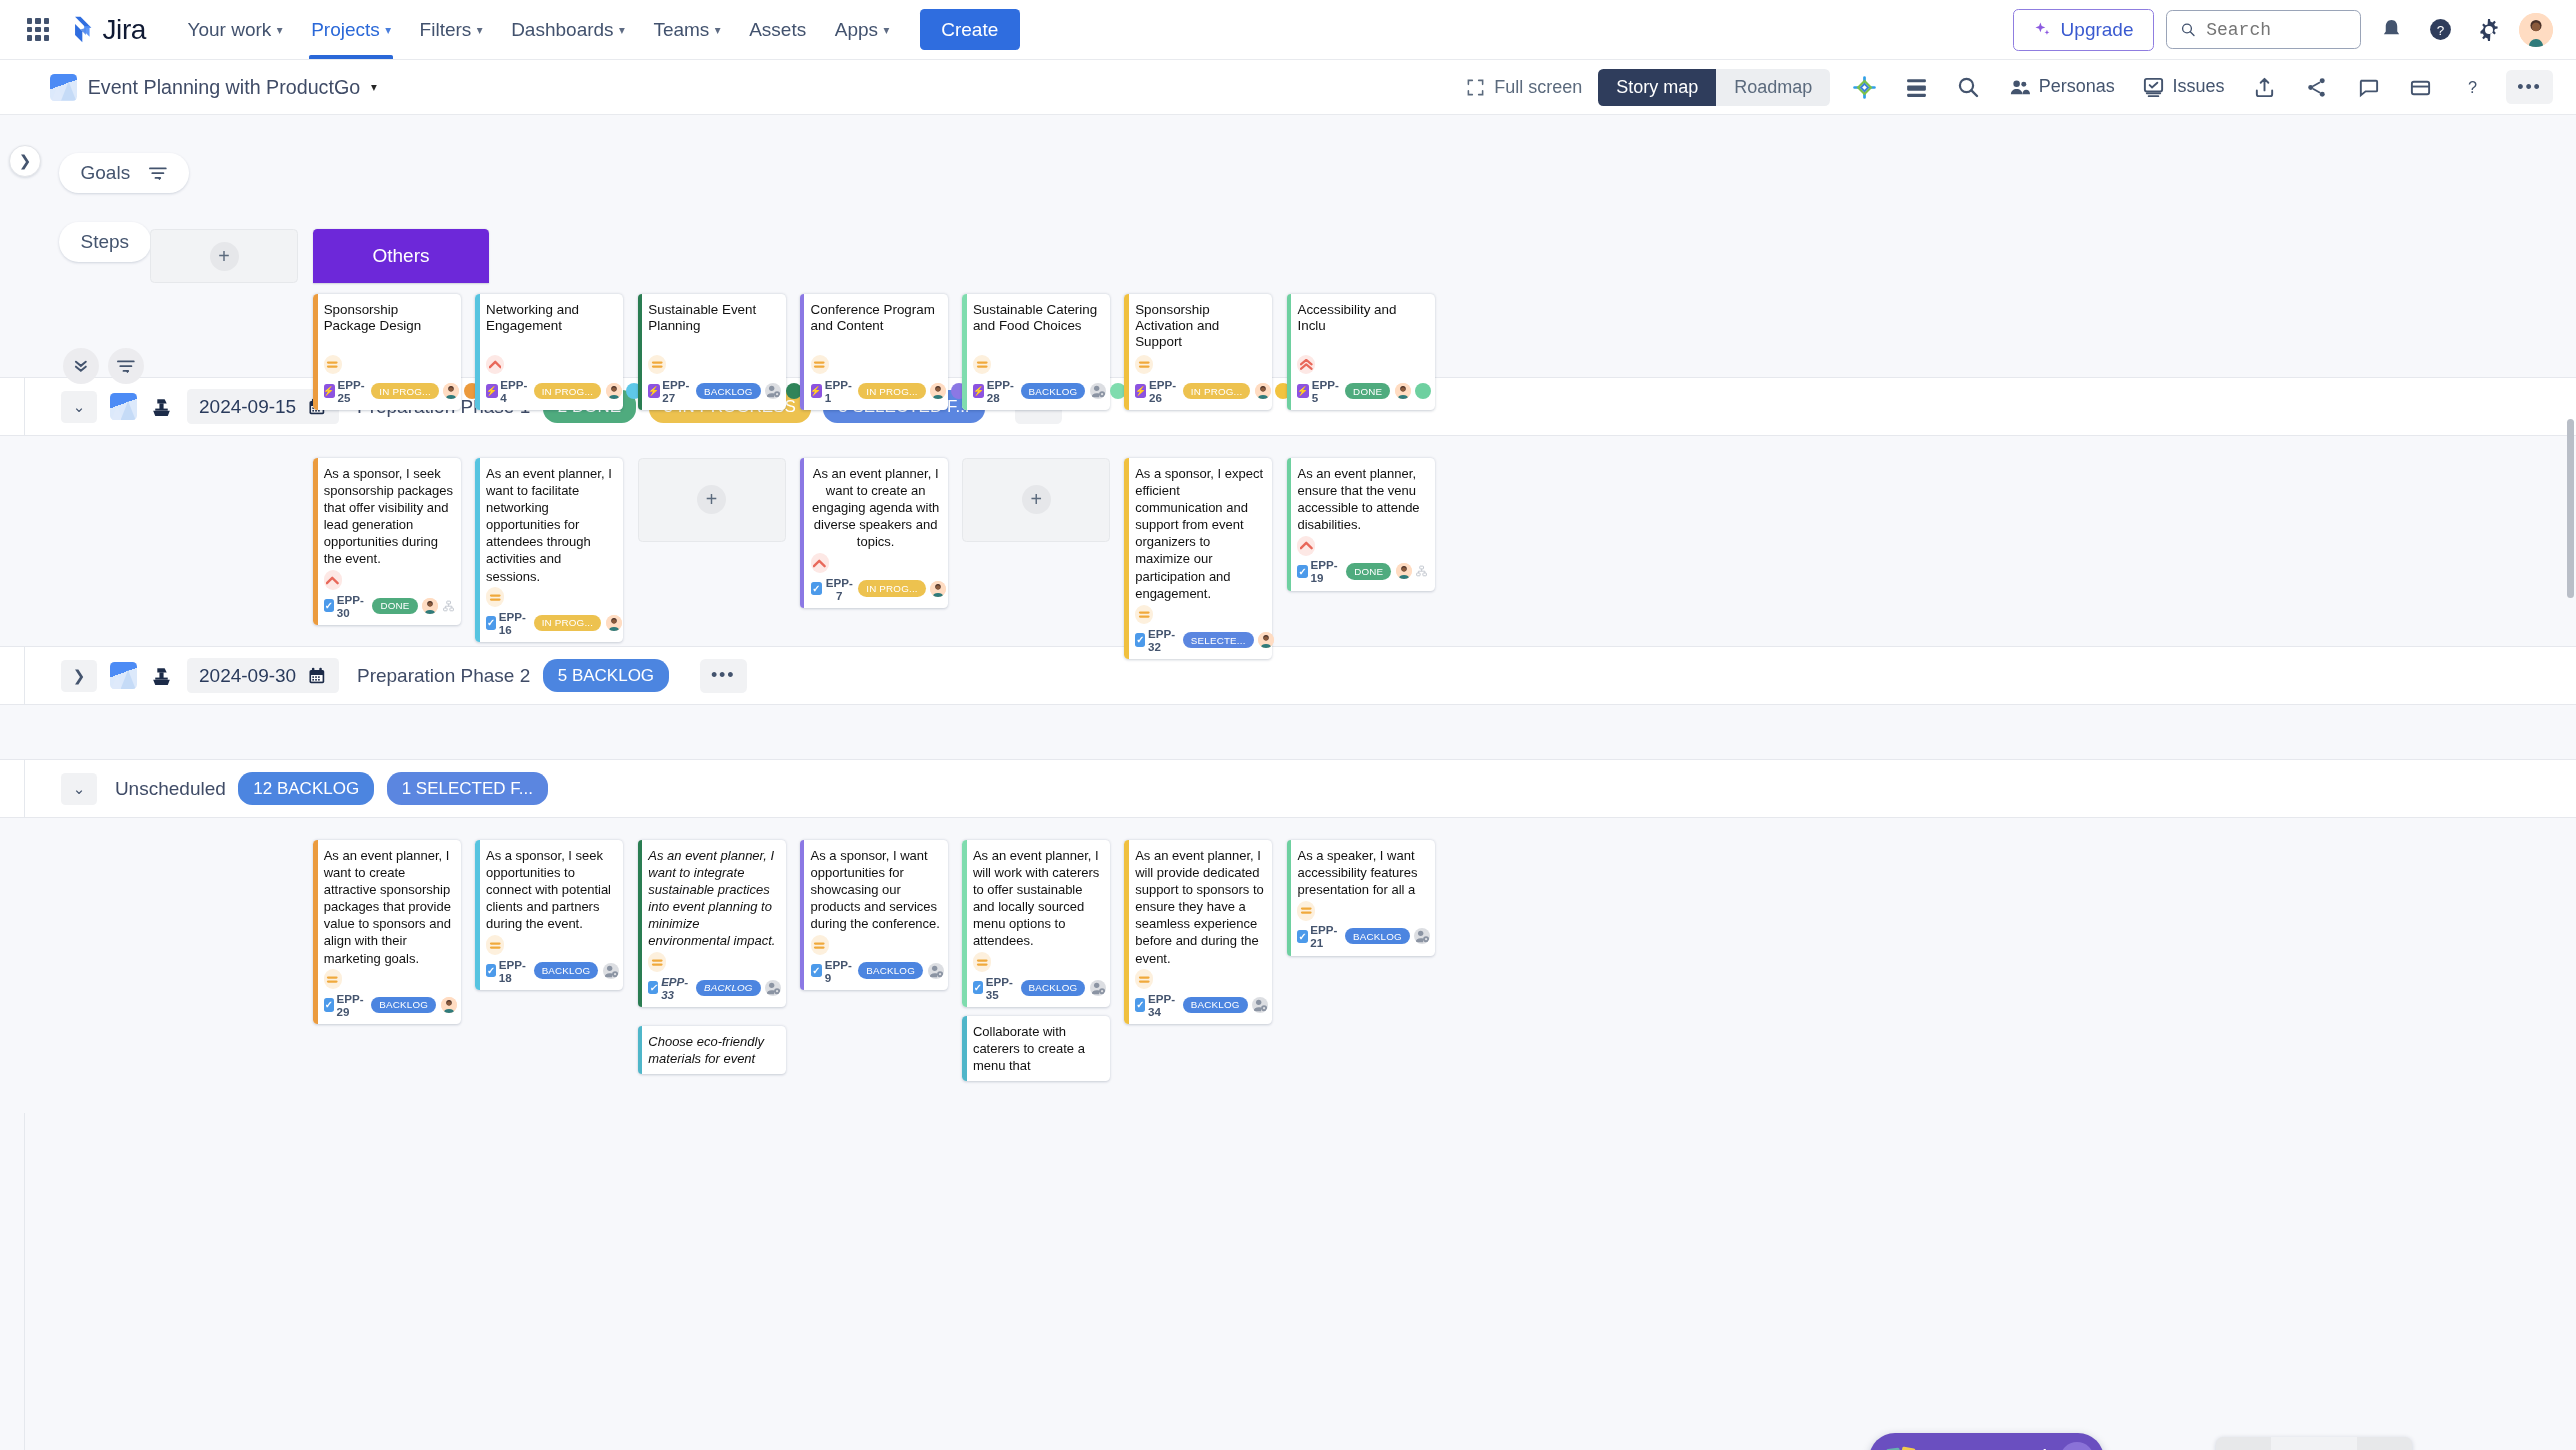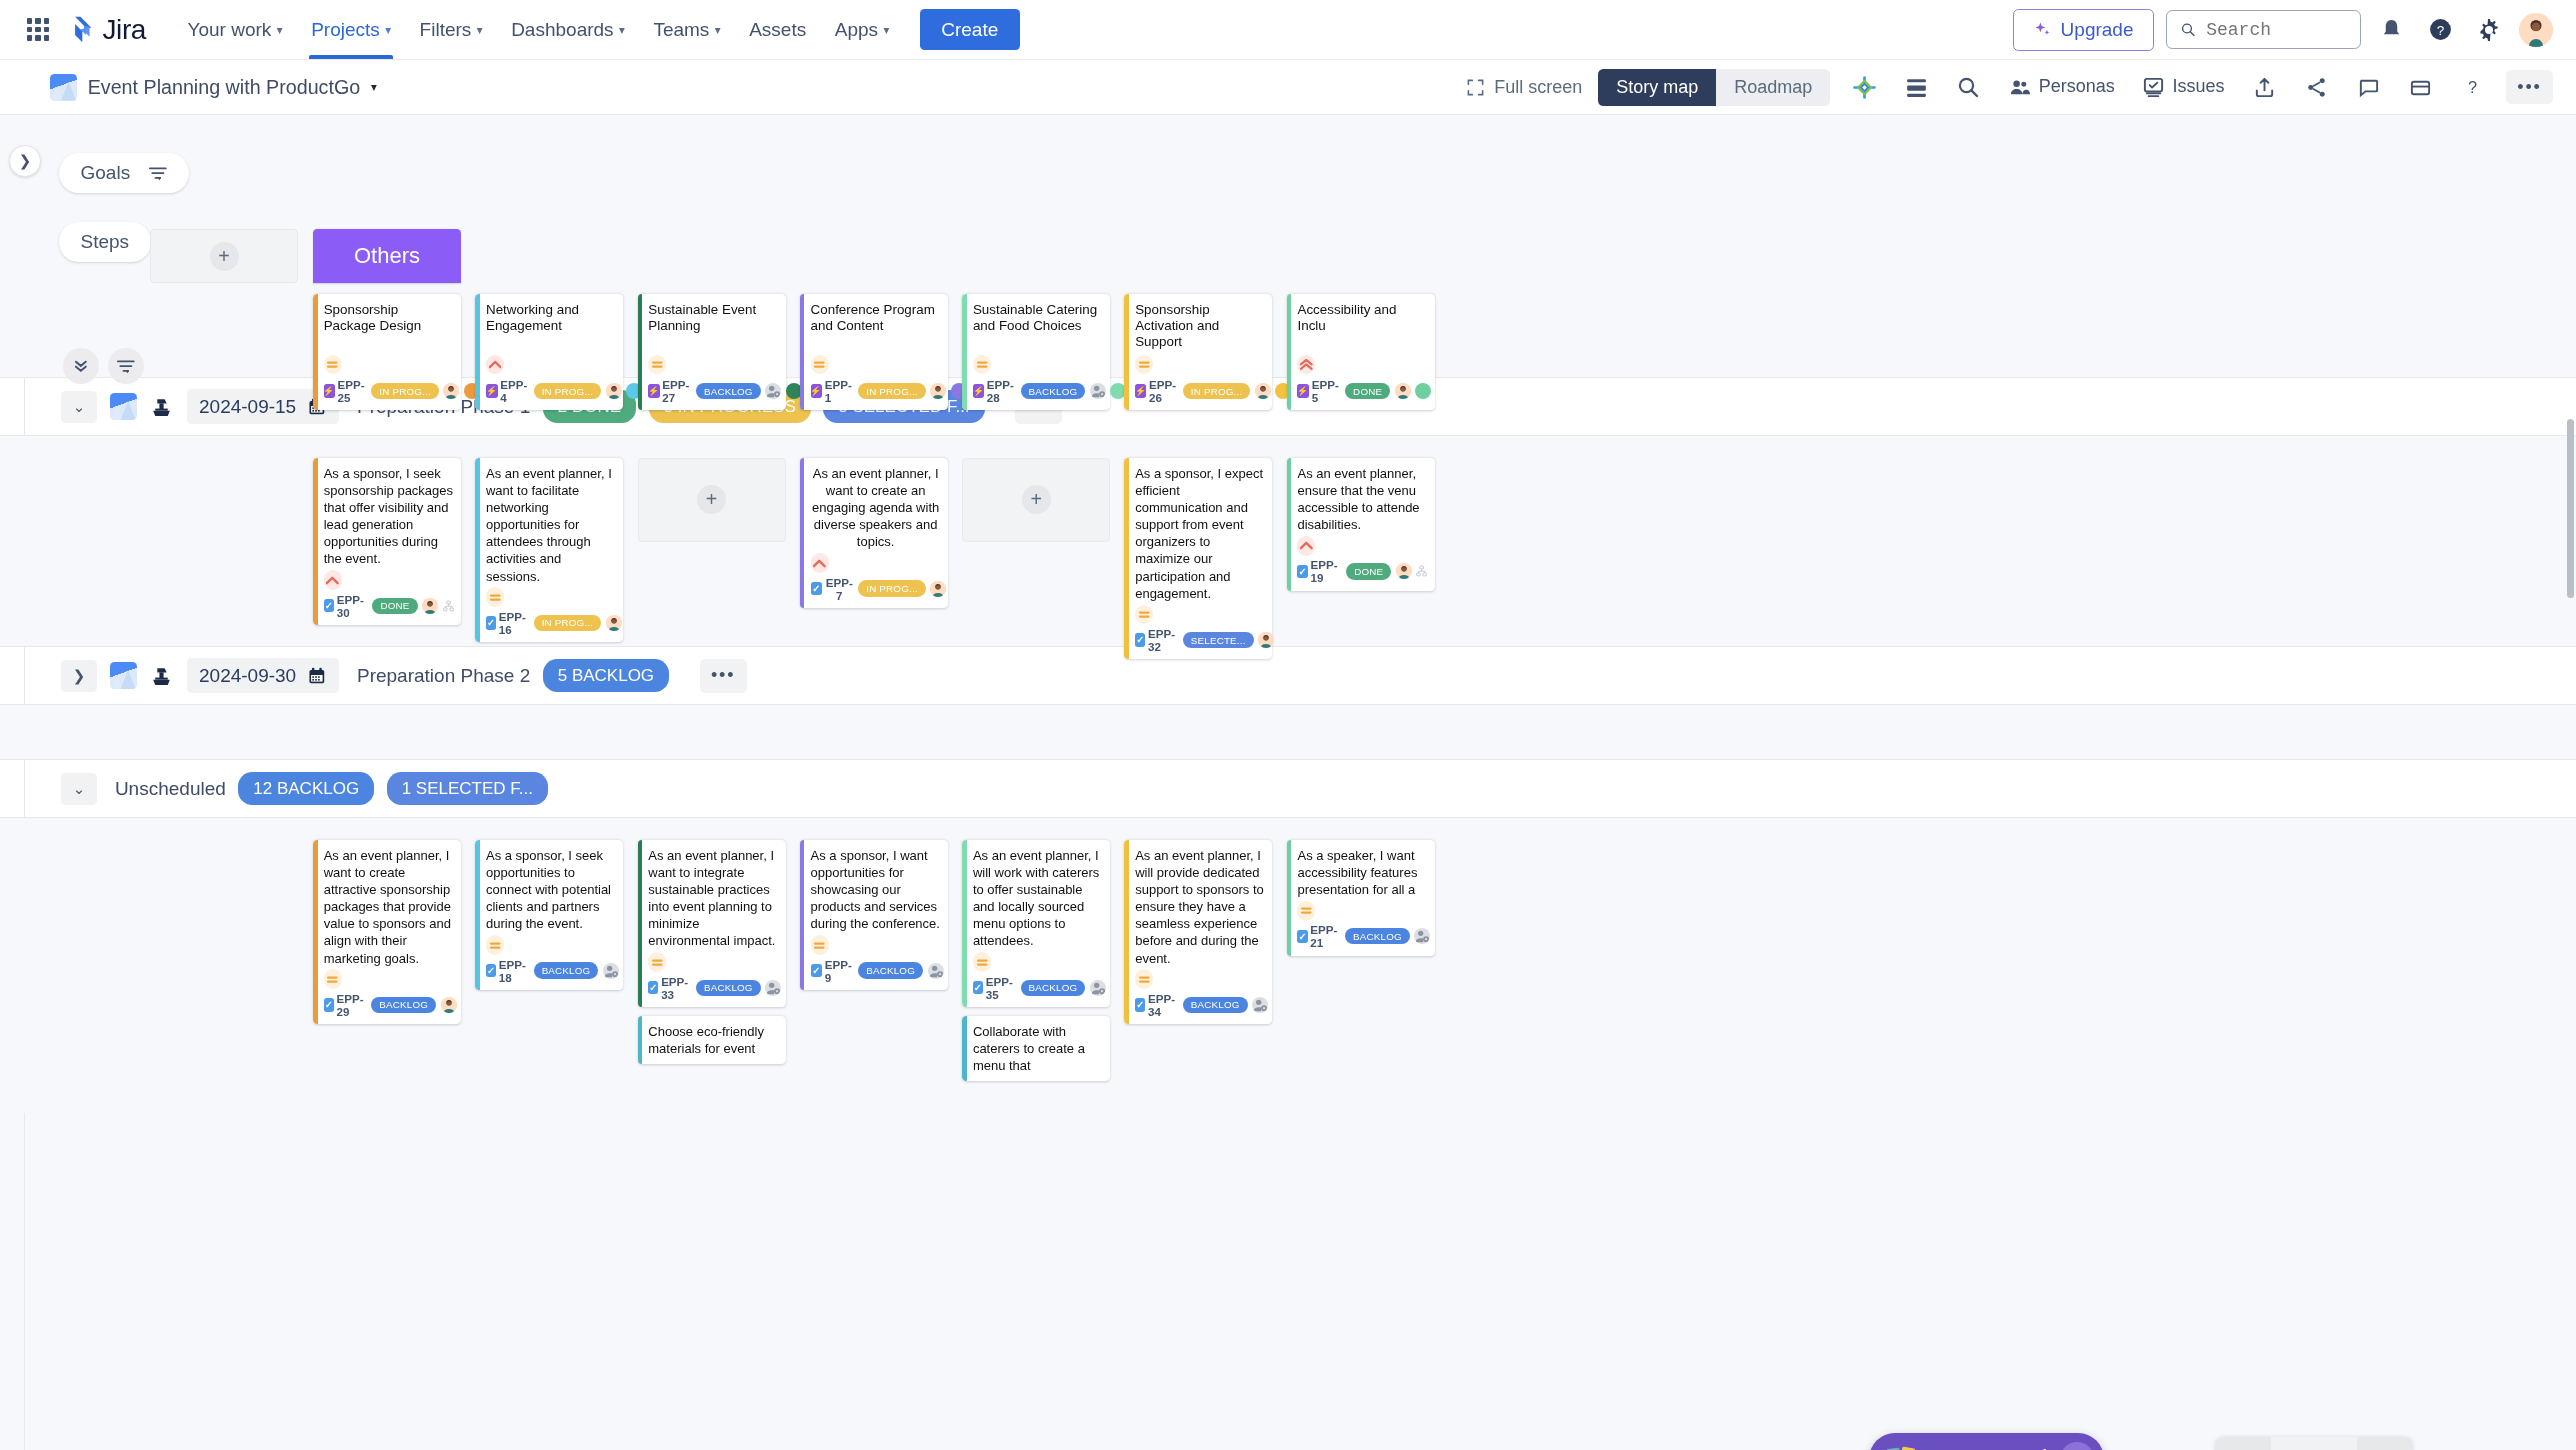--- a/index.html
+++ b/index.html
@@ -121,22 +121,22 @@
     display:flex;align-items:center;justify-content:center;cursor:pointer;color:#44546e;
   }
   .addcard {
     position: absolute; background: #f2f3f5; border: 0.9px solid #e6e8eb;
     border-radius: 4.5px; display: flex; align-items: center; justify-content: center;
     cursor: pointer;
   }
   .addcard span { width:29px;height:29px;border-radius:50%;background:#e6e7ea;display:flex;align-items:center;justify-content:center;color:#5b6a7d;font-size:19.7px;}
   .goal-add { left: 150px; top: 114px; width: 148px; height: 54px; }
   .others-chip {
-    position: absolute; left: 313px; top: 114px; width: 148px; height: 54px;
-    background: #8b5cf6; border-radius: 4.5px 4.5px 0 0; color: #fff; font-size: 22px;
+    position: absolute; left: 313px; top: 114px; width: 176px; height: 54px;
+    background: #6d28d9; border-radius: 4.5px 4.5px 0 0; color: #fff; font-size: 19px;
     display:flex;align-items:center;justify-content:center; cursor: pointer;
     box-shadow: 0 0.9px 1.8px rgba(9,30,66,.18);
   }
 
   
   .epic-row { position: absolute; top: 179px; left: 313px; display: flex; gap: 14.3px; }
   .epic {
     width: 148px; min-height: 75px; background: #fff; border-radius: 4.5px;
     box-shadow: 0 0.9px 2.7px rgba(9,30,66,.22); position: relative;
     padding: 8px 7.2px 6.3px 10.7px; cursor: pointer; display:flex;flex-direction:column;
@@ -921,21 +921,21 @@
                 </span>
                 <svg class="tree-ico" viewBox="0 0 18 18">
                   <rect x="6" y="1" width="6" height="4.4" rx="1" fill="none" stroke="#8b94a3" stroke-width="1.5"></rect>
                   <rect x="1" y="12" width="5.6" height="4.4" rx="1" fill="none" stroke="#8b94a3" stroke-width="1.5"></rect>
                   <rect x="11" y="12" width="5.6" height="4.4" rx="1" fill="none" stroke="#8b94a3" stroke-width="1.5"></rect>
                   <path d="M9 5.5v3.6M3.8 12v-2.9h10.4V12" fill="none" stroke="#8b94a3" stroke-width="1.4"></path>
                 </svg>
               </div>
             </div>
           </div>
-          <div style="display: flex; flex-direction: column; gap: 9px;">
+          <div style="display: flex; flex-direction: column; gap: 19px; font-style: italic;">
             <div class="story">
               <span class="stripe" style="background:#2a7d52"></span>
               <div class="txt">As an event planner, I want to integrate sustainable practices into event planning to minimize environmental impact.</div>
               <div class="prio">
                 <div class="prio-pill" style="background:#fdf0dd">
                   <svg width="12.5" height="9" viewBox="0 0 14 10">
                     <rect x="1" y="1.5" width="12" height="2.6" rx="1.3" fill="#f0a93c"></rect>
                     <rect x="1" y="6" width="12" height="2.6" rx="1.3" fill="#f0a93c"></rect>
                   </svg>
                 </div>

